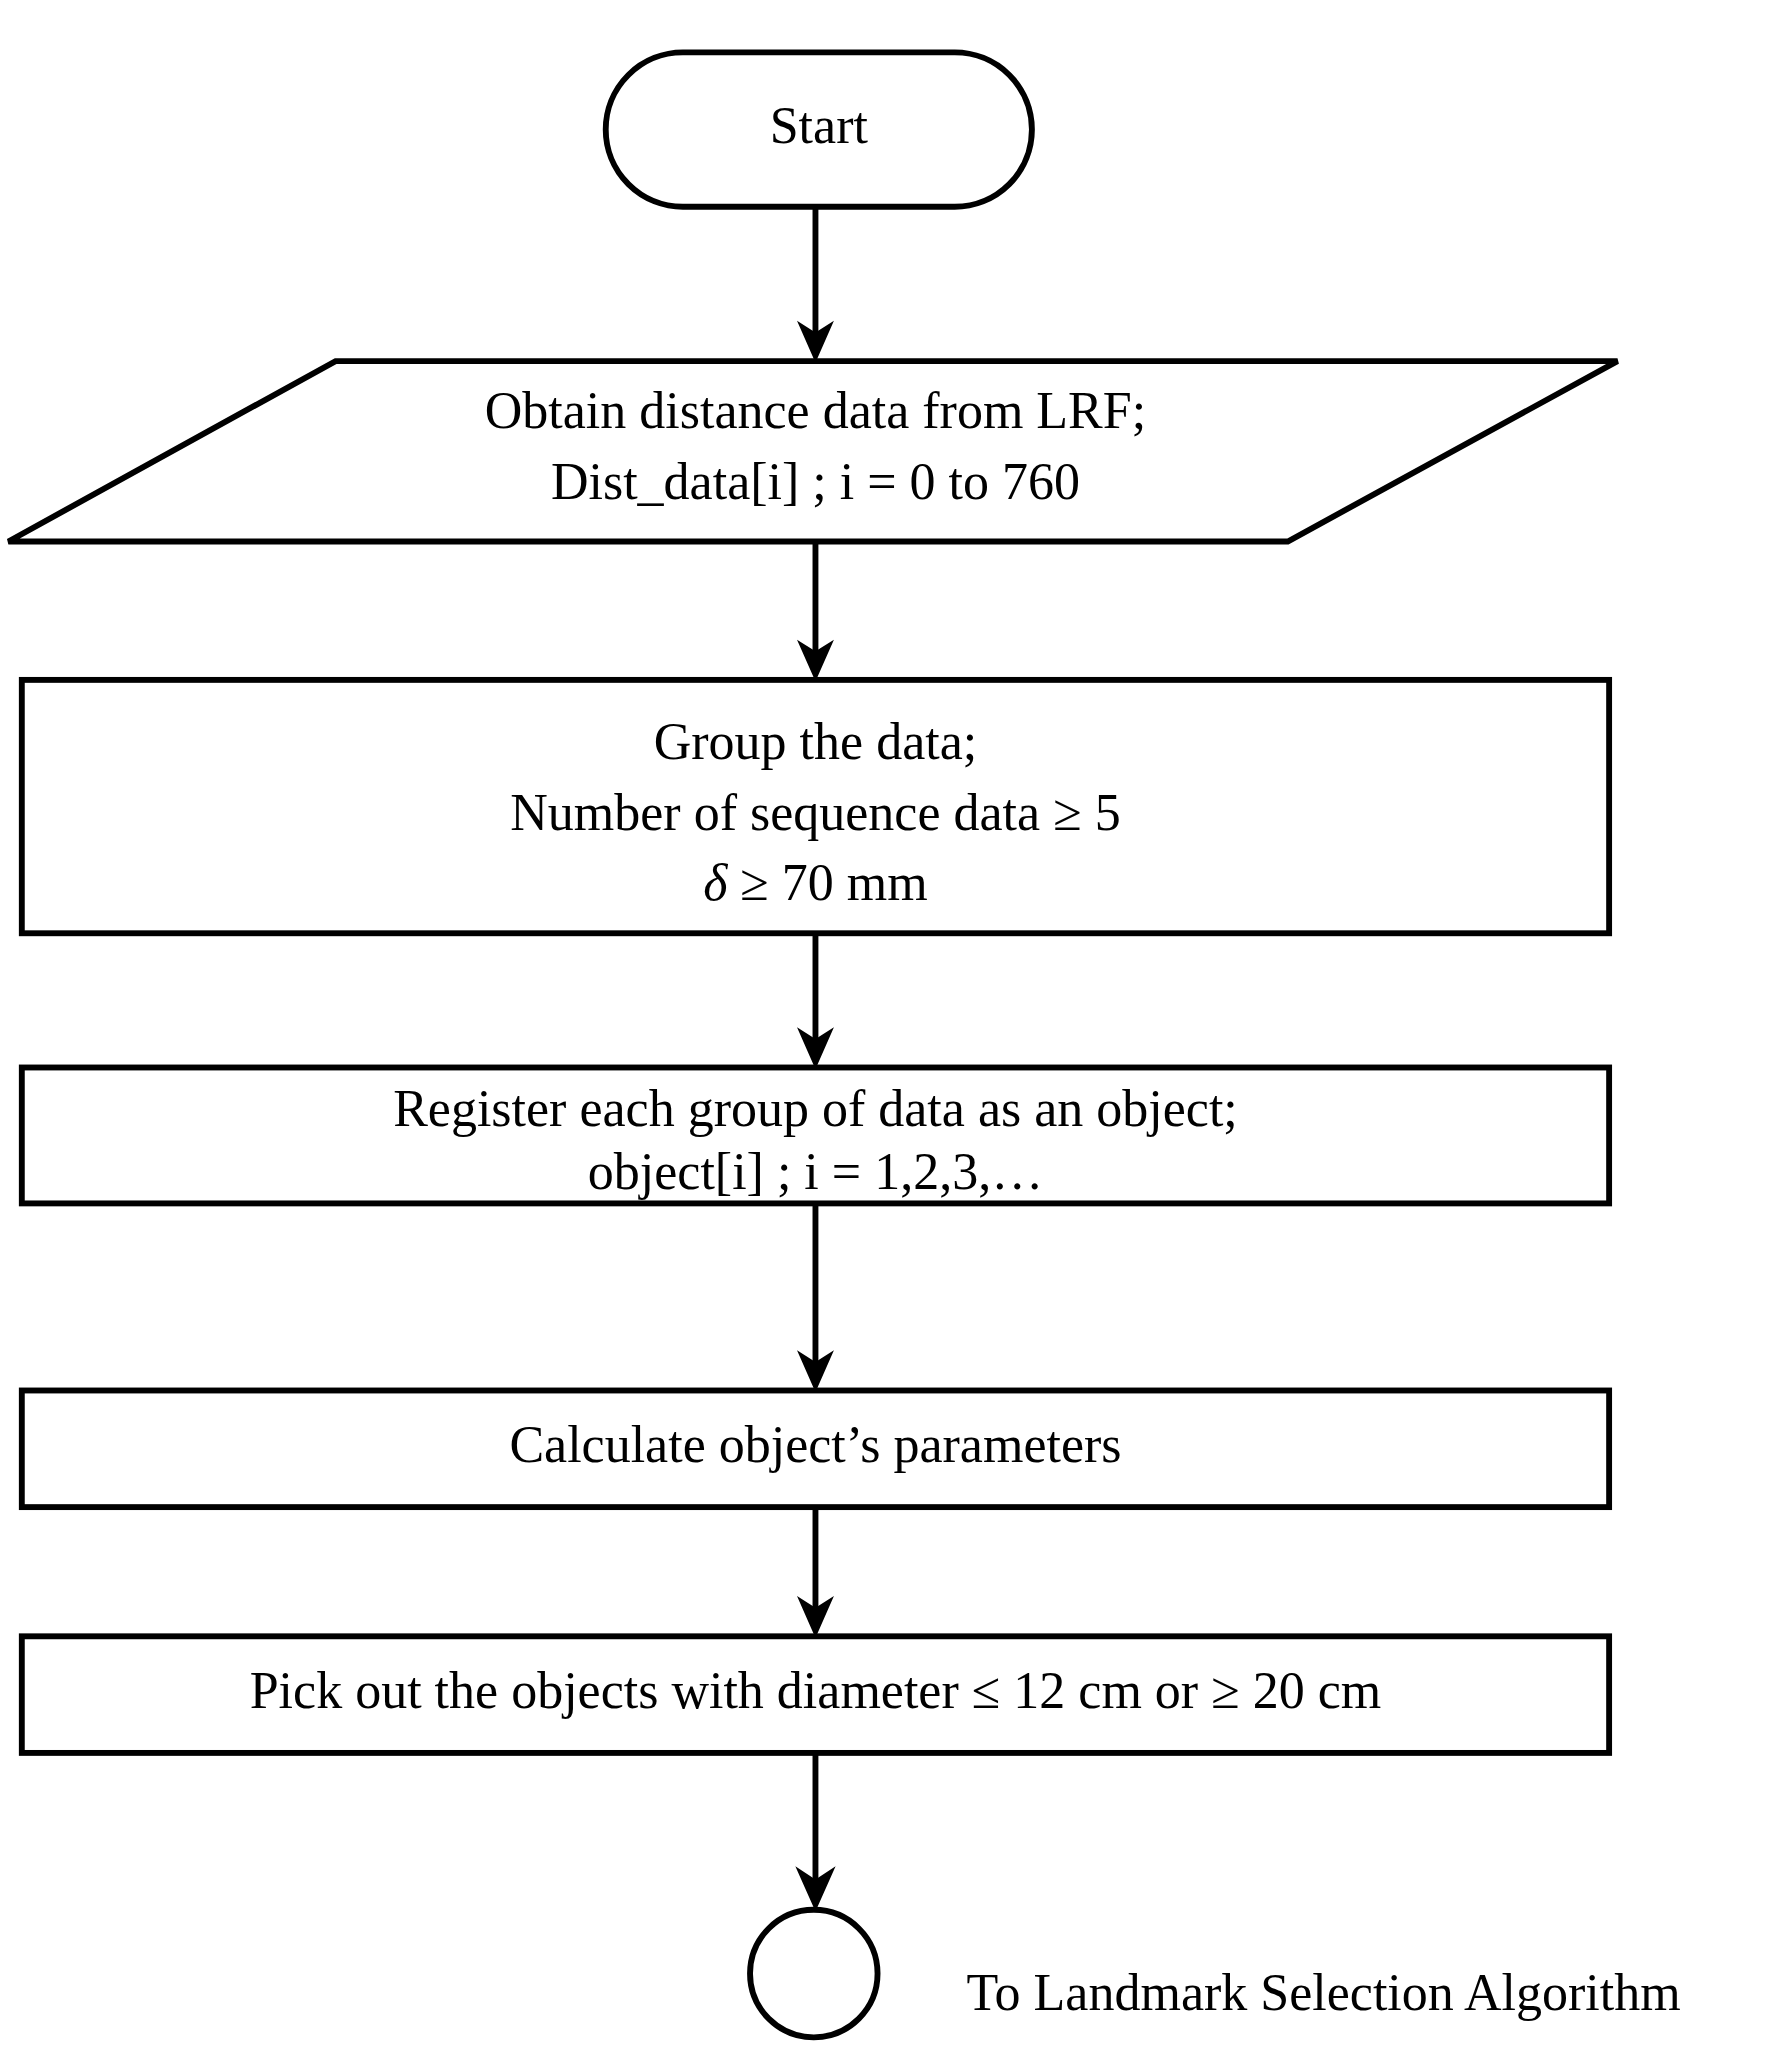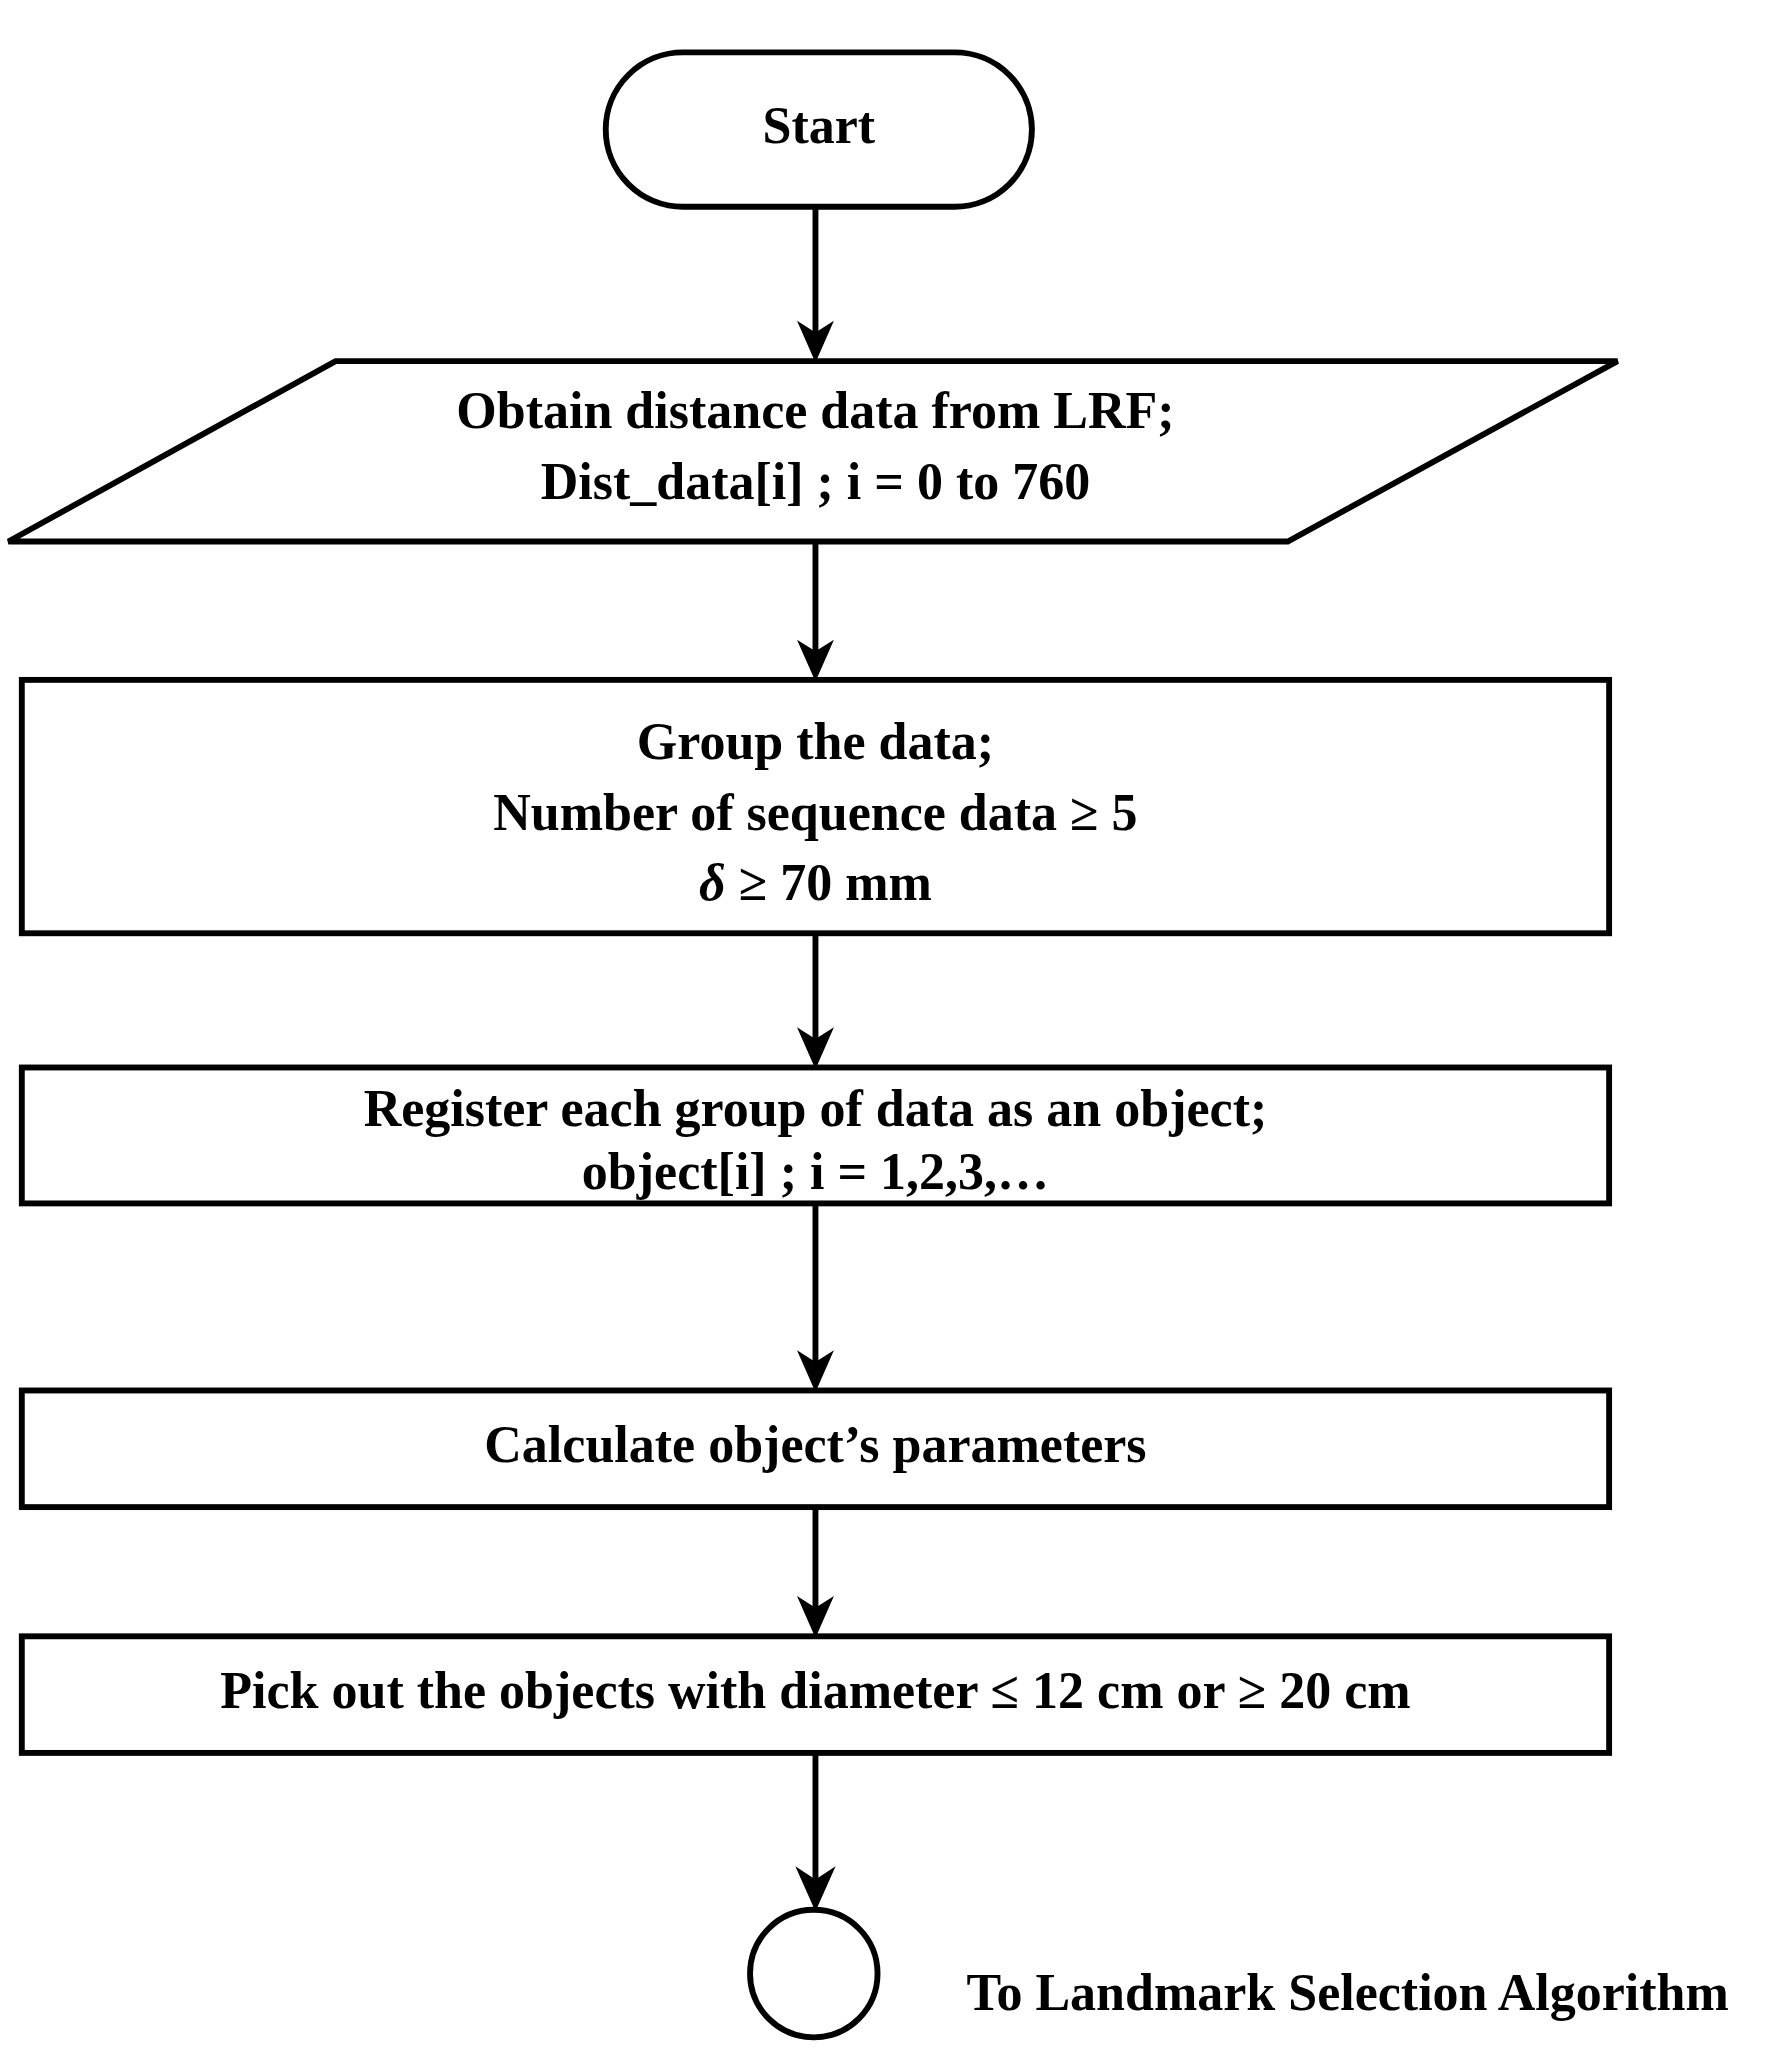--- a/index.html
+++ b/index.html
@@ -12,21 +12,20 @@
     width: 1766px;
     height: 2062px;
     overflow: hidden;
     font-family: "Liberation Serif", "DejaVu Serif", serif;
   }
   #flowchart-root {
     position: relative;
     width: 1766px;
     height: 2062px;
     background: #ffffff;
-    font-weight: bold;
   }
   svg.fc {
     display: block;
     width: 1766px;
     height: 2062px;
   }
   .shape-outline {
     fill: #ffffff;
     stroke: #000000;
     stroke-width: 7;

